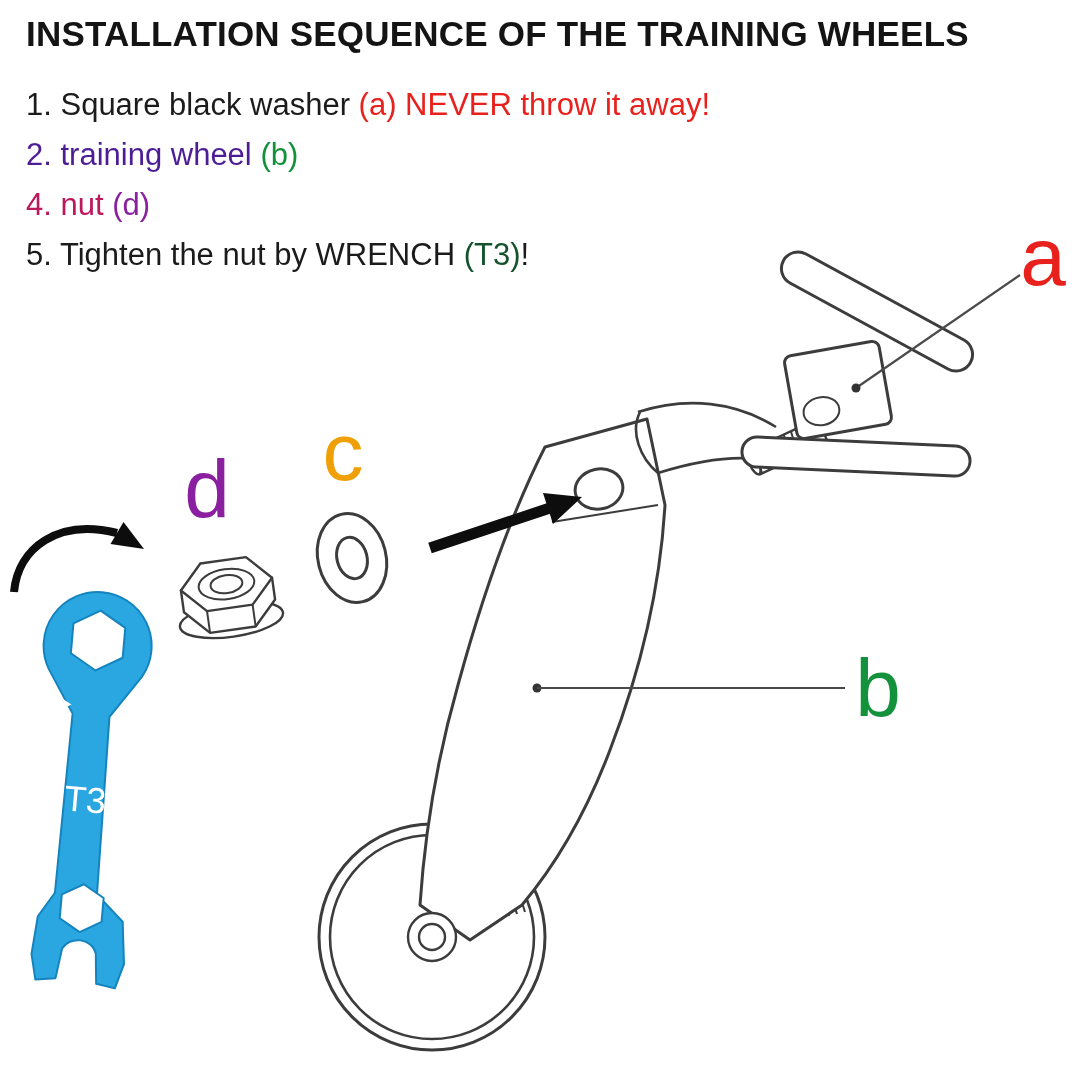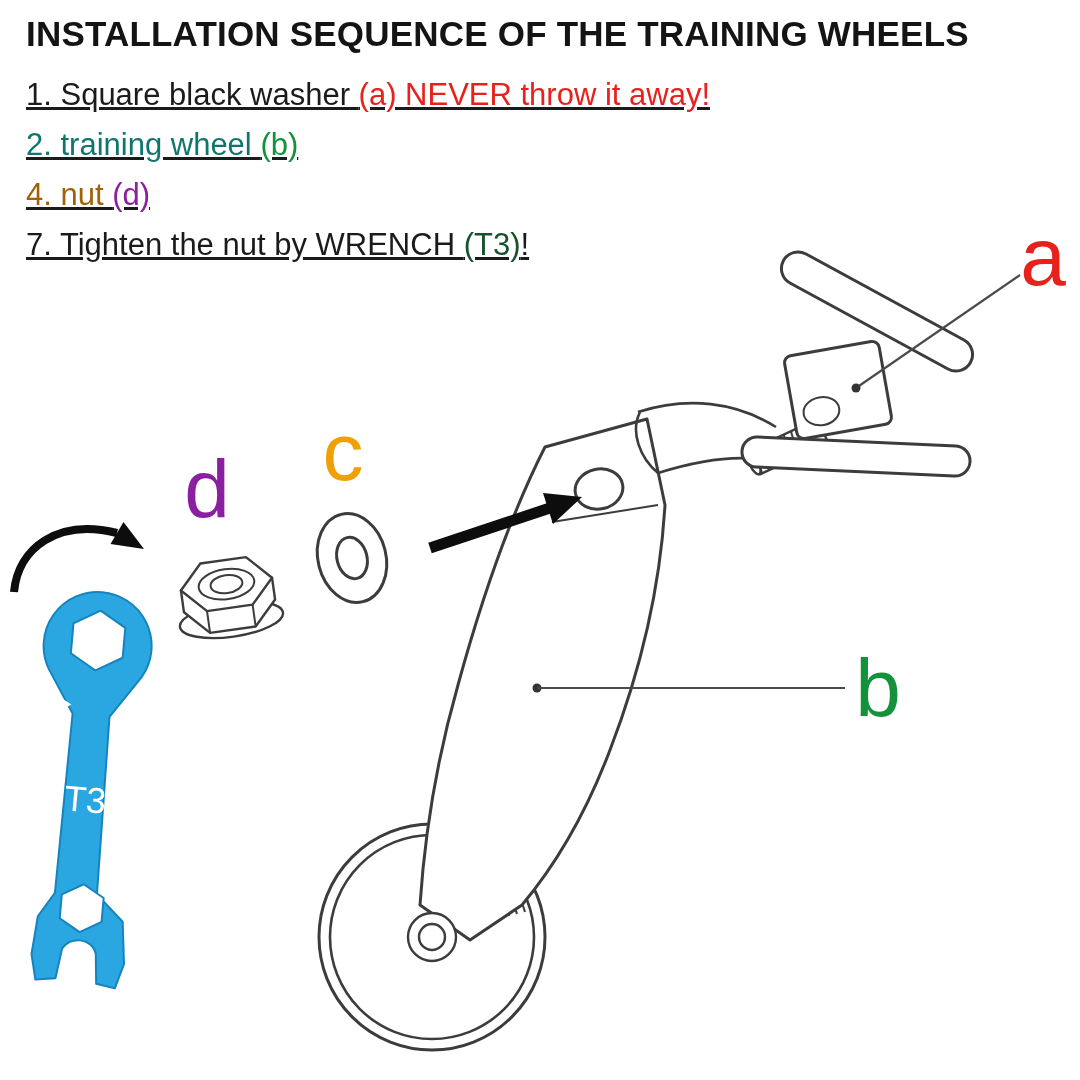--- a/index.html
+++ b/index.html
@@ -15,22 +15,21 @@
     position:absolute;left:26px;top:14px;z-index:2;width:1040px;
   }
   .page-title{
     font-size:35px;
     font-weight:800;
     letter-spacing:0.2px;
     white-space:nowrap;
     color:#141414;
   }
   .steps{
-    margin-top:16px;
-    text-decoration:underline;
+    margin-top:26px;
   }
   .step-line{
     font-size:31px;
     line-height:50px;
     white-space:nowrap;
   }
   .diagram-svg{
     position:absolute;left:0;top:0;z-index:1;
   }
   .line-art{fill:#ffffff;stroke:#3c3c3c;stroke-width:3;stroke-linejoin:round;}
@@ -48,23 +47,23 @@
 </style>
 </head>
 <body>
 
 <div class="page">
 
   <div class="text-block">
     <div class="page-title">INSTALLATION SEQUENCE OF THE TRAINING WHEELS</div>
     <div class="steps">
       <div class="step-line"><span style="color: rgb(27, 27, 27); fill: rgb(27, 27, 27);">1. Square black washer </span><span style="color: rgb(232, 33, 29); fill: rgb(232, 33, 29);">(a) NEVER throw it away!</span></div>
-      <div class="step-line"><span style="color: #0f766e; fill: rgb(27, 27, 27);">2. training wheel </span><span style="color: rgb(19, 146, 59); fill: rgb(19, 146, 59);">(b)</span></div>
-      <div class="step-line"><span style="color: #a16207; fill: rgb(27, 27, 27);">4. nut </span><span style="color: rgb(138, 31, 160); fill: rgb(138, 31, 160);">(d)</span></div>
-      <div class="step-line"><span style="color: rgb(27, 27, 27); fill: rgb(27, 27, 27);">7. Tighten the nut by WRENCH </span><span style="color: #14532d; fill: rgb(28, 134, 209);">(T3)</span><span style="color: rgb(27, 27, 27); fill: rgb(27, 27, 27);">!</span></div>
+      <div class="step-line"><span style="color: #4c1d95; fill: rgb(27, 27, 27);">2. training wheel </span><span style="color: rgb(19, 146, 59); fill: rgb(19, 146, 59);">(b)</span></div>
+      <div class="step-line"><span style="color: #be185d; fill: rgb(27, 27, 27);">4. nut </span><span style="color: rgb(138, 31, 160); fill: rgb(138, 31, 160);">(d)</span></div>
+      <div class="step-line"><span style="color: rgb(27, 27, 27); fill: rgb(27, 27, 27);">5. Tighten the nut by WRENCH </span><span style="color: #14532d; fill: rgb(28, 134, 209);">(T3)</span><span style="color: rgb(27, 27, 27); fill: rgb(27, 27, 27);">!</span></div>
     </div>
   </div>
 
   <svg class="diagram-svg" width="1080" height="1080" viewBox="0 0 1080 1080" xmlns="http://www.w3.org/2000/svg">
 
     <g>
       <path class="black-arrow-shaft" stroke-width="8" d="M 14,592 C 18,548 58,518 117,533"></path>
       <polygon class="black-arrow" points="144,549 110.5,544 123.5,522"></polygon>
     </g>
 

